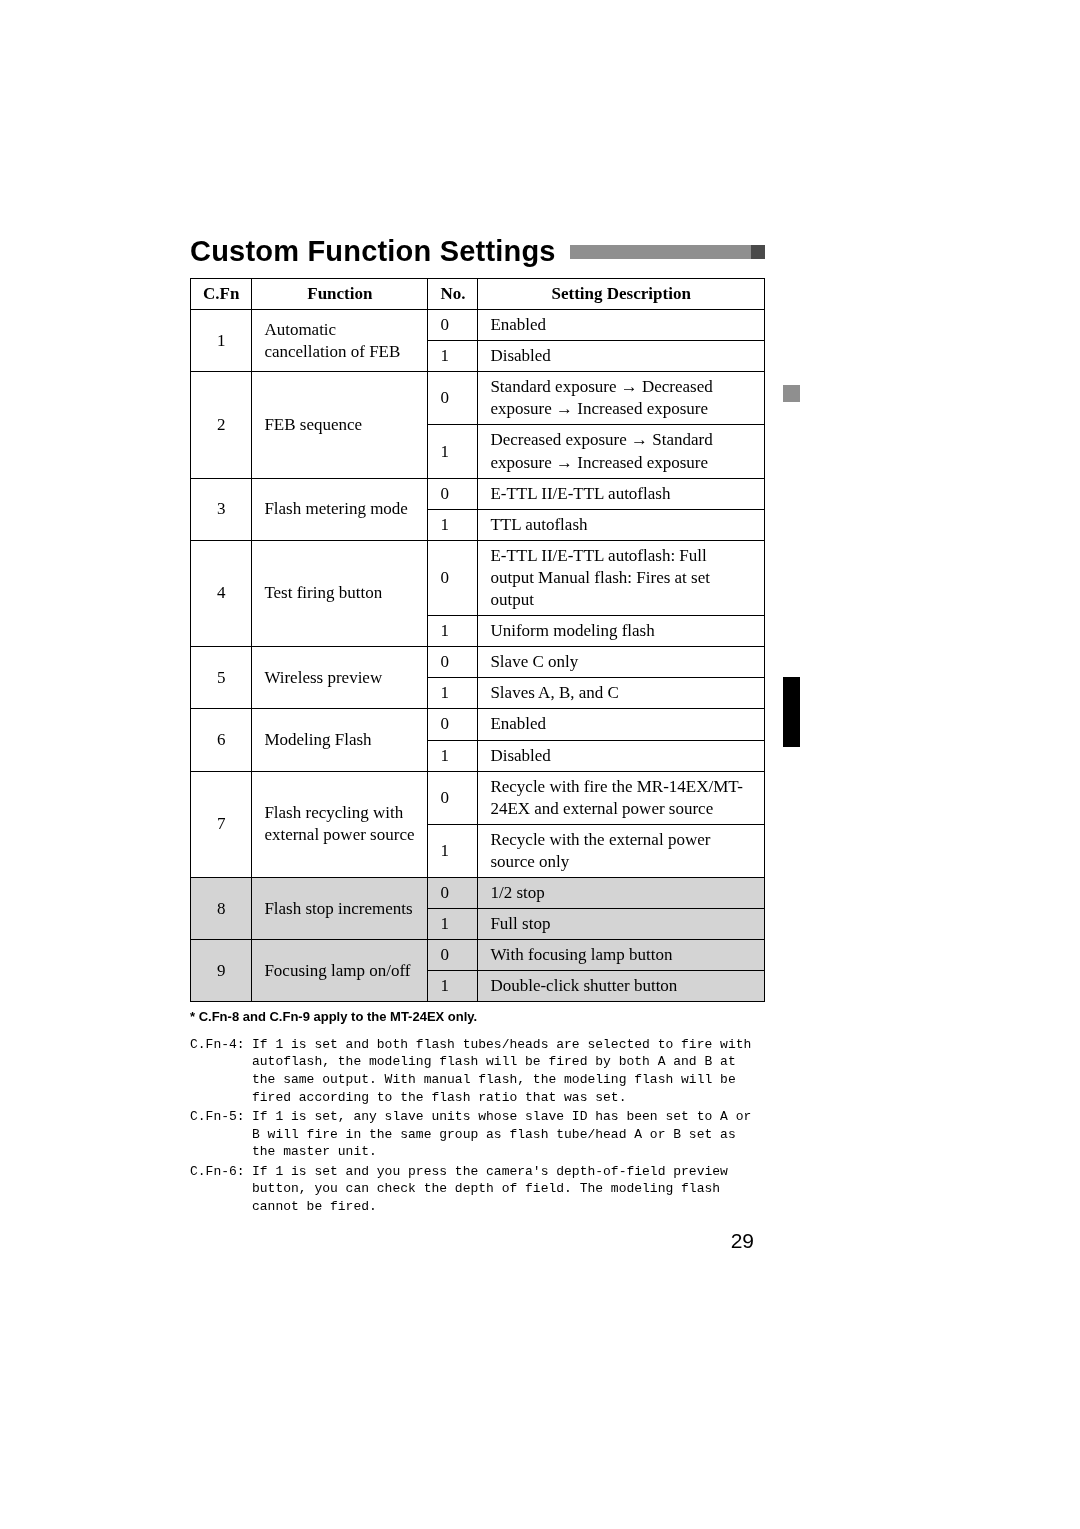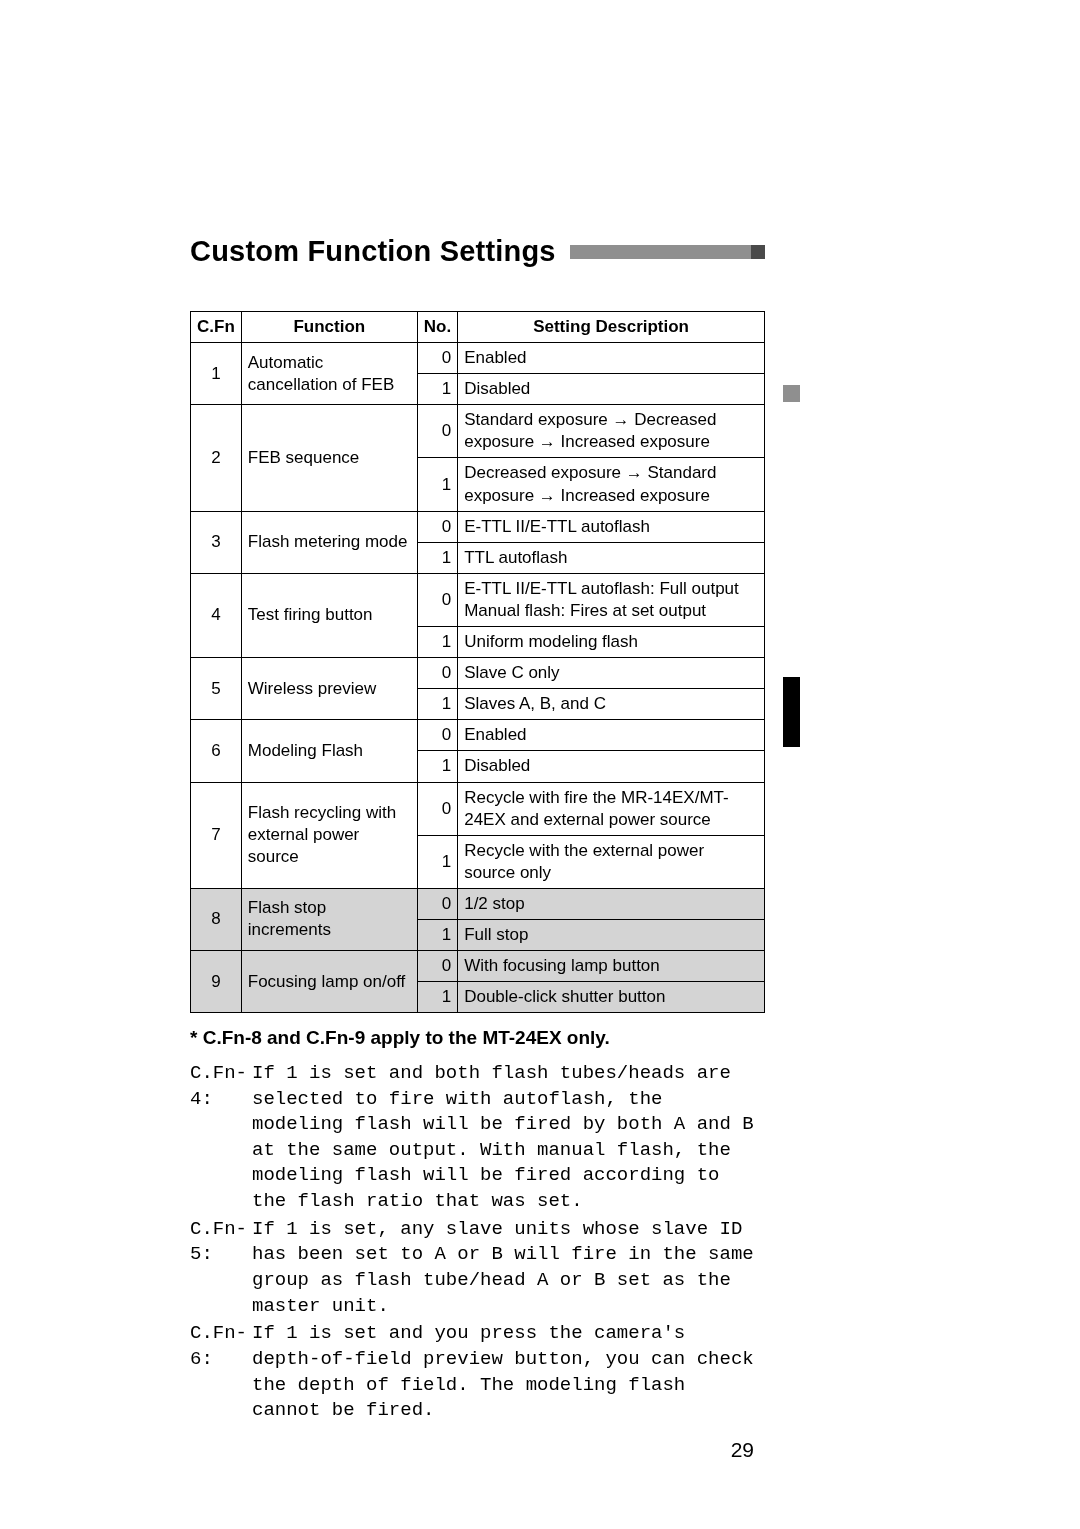--- a/index.html
+++ b/index.html
@@ -13,21 +13,21 @@
     }
     .page {
       position: absolute;
       left: 190px;
       top: 235px;
       width: 575px;
     }
     .title-row {
       display: flex;
       align-items: center;
-      margin-bottom: 43px;
+      margin-bottom: 10px;
     }
     .title {
       font-size: 29px;
       font-weight: bold;
       letter-spacing: 0.2px;
     }
     .title-bar-wrap {
       flex: 1;
       margin-left: 14px;
       height: 14px;
@@ -44,36 +44,37 @@
       background: #4a4a4a;
     }
     table {
       border-collapse: collapse;
       width: 100%;
       font-size: 17px;
       line-height: 1.3;
     }
     th, td {
       border: 1.5px solid #000;
-      padding: 4px 6px;
+      padding: 4px 12px;
       vertical-align: middle;
       text-align: left;
+      font-family: Liberation Serif, serif;
     }
     th {
       font-weight: bold;
       text-align: center;
     }
     .col-cfn { width: 46px; text-align: center; }
     .col-func { width: 176px; }
-    .col-no { width: 34px; text-align: right; }
+    .col-no { width: 34px; text-align: left; }
     .col-desc { }
     .shaded { background: #d4d4d4; }
     .foot {
-      margin-top: 12px;
-      font-size: 19px;
+      margin-top: 6px;
+      font-size: 13px;
       line-height: 1.35;
     }
     .foot-bold { font-weight: bold; margin-bottom: 10px; }
     .foot-item {
       display: flex;
       margin-bottom: 2px;
       font-family: Liberation Mono, monospace;
     }
     .foot-label { flex: 0 0 62px; }
     .foot-text { flex: 1; }

